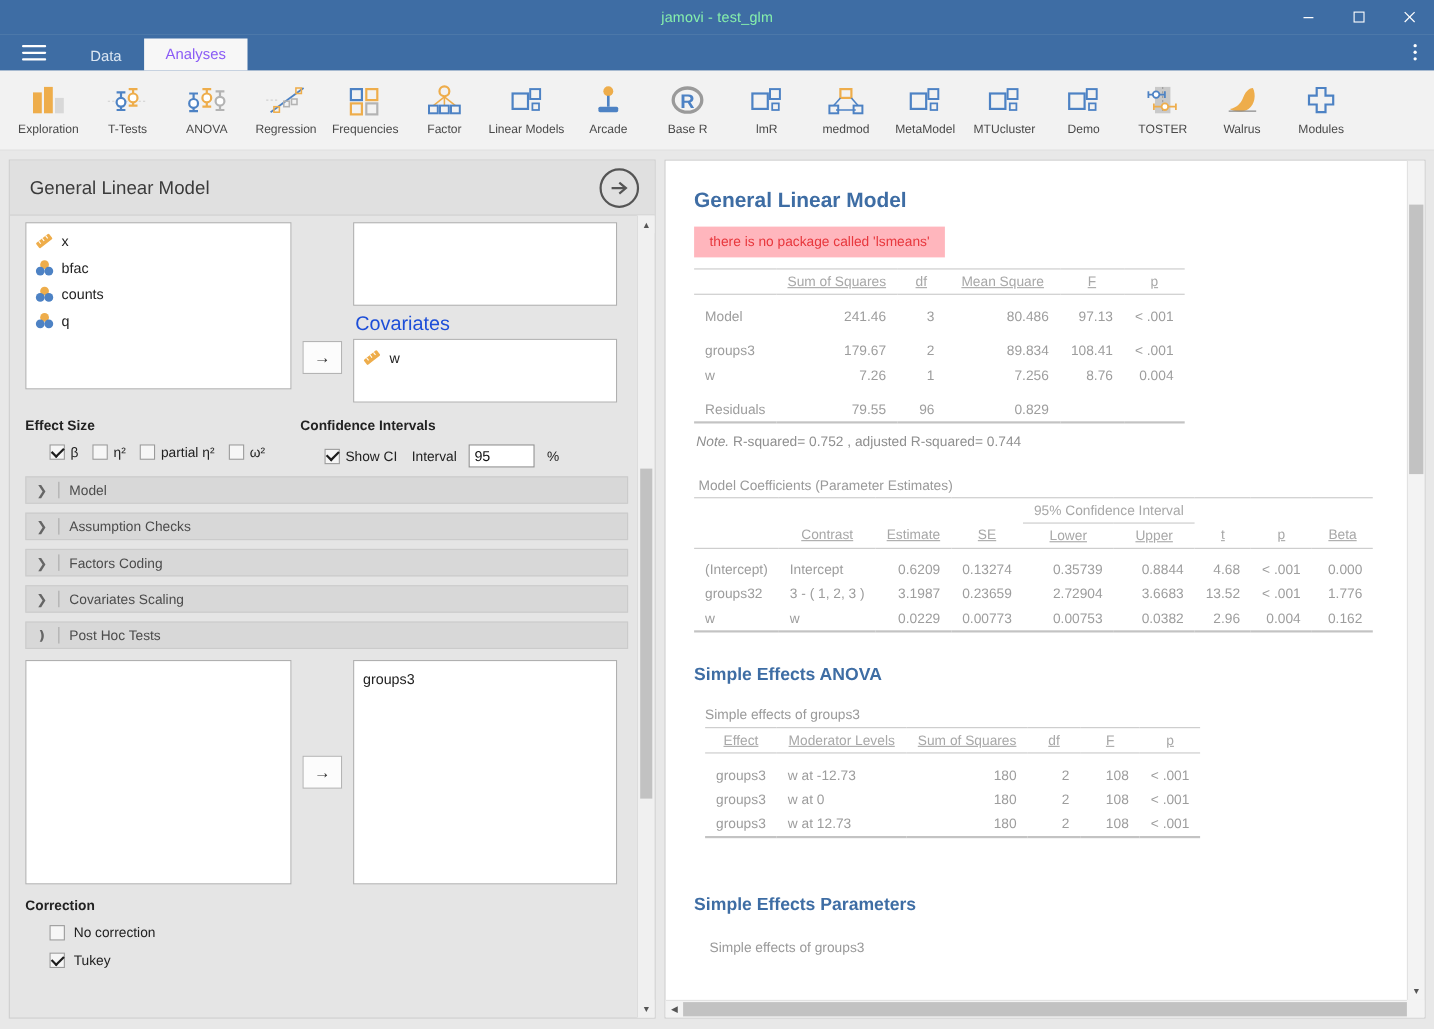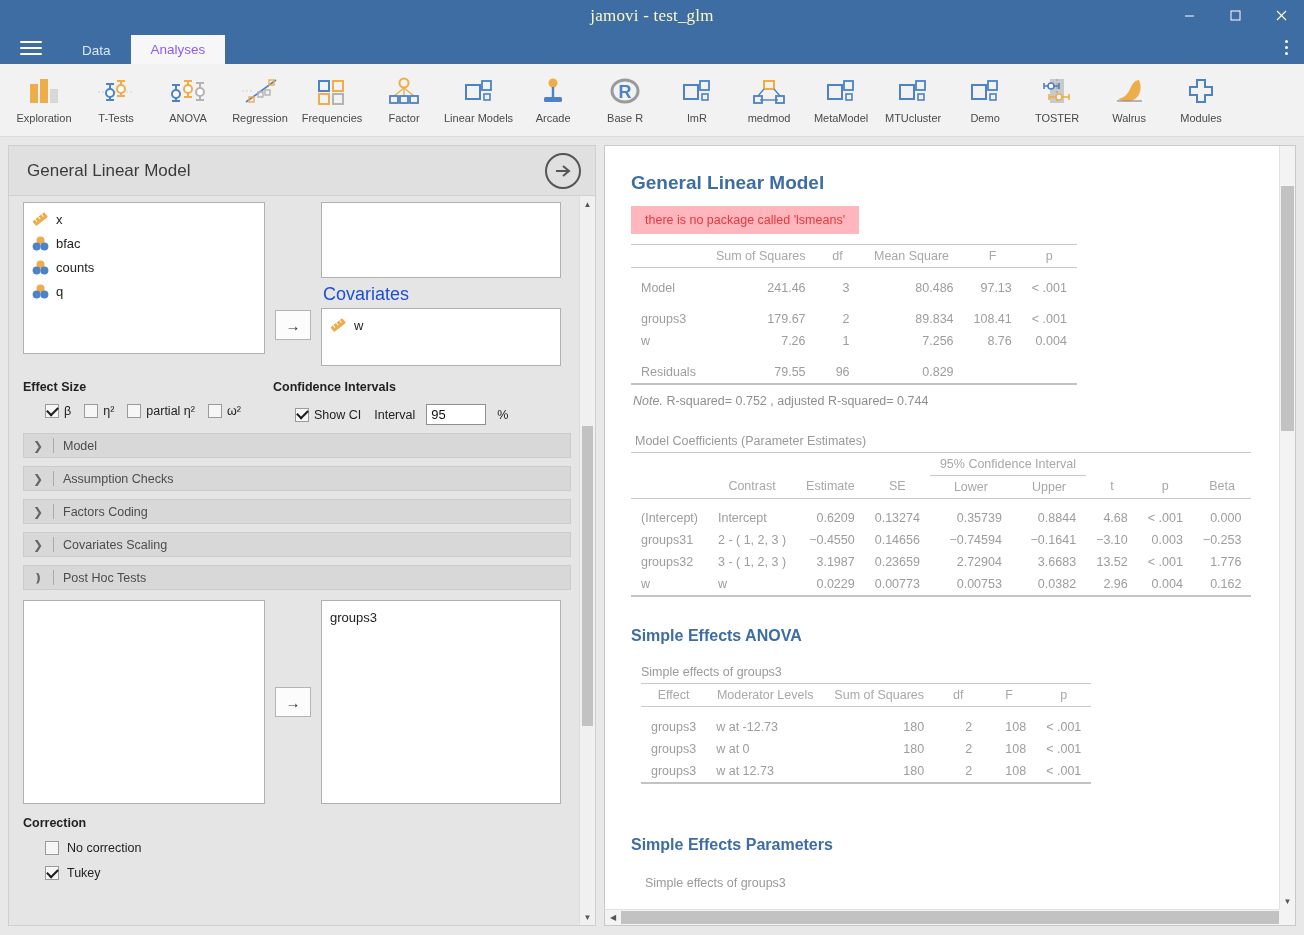--- a/index.html
+++ b/index.html
@@ -8,21 +8,21 @@
     width: 1304px; height: 935px;
     font-family: "Liberation Sans", sans-serif;
     overflow: hidden; background: #e8e8e8;
   }
 
   
   .titlebar {
     height: 31px; background: #3e6da4; position: relative;
     display: flex; align-items: center; justify-content: center;
   }
-  .title-text { color: #fef9c3; font-size: 17px; letter-spacing: .2px; font-family: Liberation Serif, serif; }
+  .title-text { color: #86efac; font-size: 13px; letter-spacing: .2px; }
   .win-controls { position: absolute; right: 0; top: 0; height: 31px; display: flex; }
   .win-btn {
     width: 46px; height: 31px; display: flex; align-items: center; justify-content: center;
     color: #fff; font-size: 13px; cursor: pointer;
   }
   .win-btn svg { display: block; }
 
   
   .tabstrip {
     height: 33px; background: #3e6da4; display: flex; align-items: flex-end;
@@ -178,21 +178,21 @@
     background: #ffb6bd; color: #e8373d; font-size: 12.5px;
     padding: 7px 14px; display: inline-block; margin: 0 0 10px 8px;
   }
   .tbl-caption { font-size: 12.5px; color: #9a9a9a; margin: 0 0 4px 8px; }
   table.res {
     border-collapse: collapse; font-size: 12.5px; color: #9d9d9d; margin-left: 8px;
   }
   table.res th, table.res td { padding: 4px 10px; font-weight: normal; white-space: nowrap; }
   table.res thead th { color: #a8a8a8; text-align: center; }
   .trule-top > th, .trule-top > td { border-top: 1px solid #c9c9c9; }
-  .trule-head > th, .trule-head > td { border-bottom: 1px solid #c9c9c9; }
+  .trule-head > th, .trule-head > td { border-bottom: 1px solid #c9c9c9; text-decoration: underline; }
   .trule-bottom > th, .trule-bottom > td { border-bottom: 2px solid #c3c3c3; }
   .num { text-align: right; }
   .lbl { text-align: left; }
   .ctr { text-align: center; }
   .gap-row td { height: 9px; padding: 0; }
   .note { font-size: 12.5px; color: #8f8f8f; margin: 9px 0 0 10px; }
   .note i { font-style: italic; }
   .span-head { border-bottom: 1px solid #c9c9c9; text-align: center; }
 
   
@@ -746,31 +746,20 @@
             <td class="lbl">Intercept</td>
             <td class="num">0.6209</td>
             <td class="num">0.13274</td>
             <td class="num">0.35739</td>
             <td class="num">0.8844</td>
             <td class="num">4.68</td>
             <td class="num">&lt; .001</td>
             <td class="num">0.000</td>
           </tr>
           <tr>
-            <td class="lbl">groups31</td>
-            <td class="lbl">2 - ( 1, 2, 3 )</td>
-            <td class="num">−0.4550</td>
-            <td class="num">0.14656</td>
-            <td class="num">−0.74594</td>
-            <td class="num">−0.1641</td>
-            <td class="num">−3.10</td>
-            <td class="num">0.003</td>
-            <td class="num">−0.253</td>
-          </tr>
-          <tr>
             <td class="lbl">groups32</td>
             <td class="lbl">3 - ( 1, 2, 3 )</td>
             <td class="num">3.1987</td>
             <td class="num">0.23659</td>
             <td class="num">2.72904</td>
             <td class="num">3.6683</td>
             <td class="num">13.52</td>
             <td class="num">&lt; .001</td>
             <td class="num">1.776</td>
           </tr>

